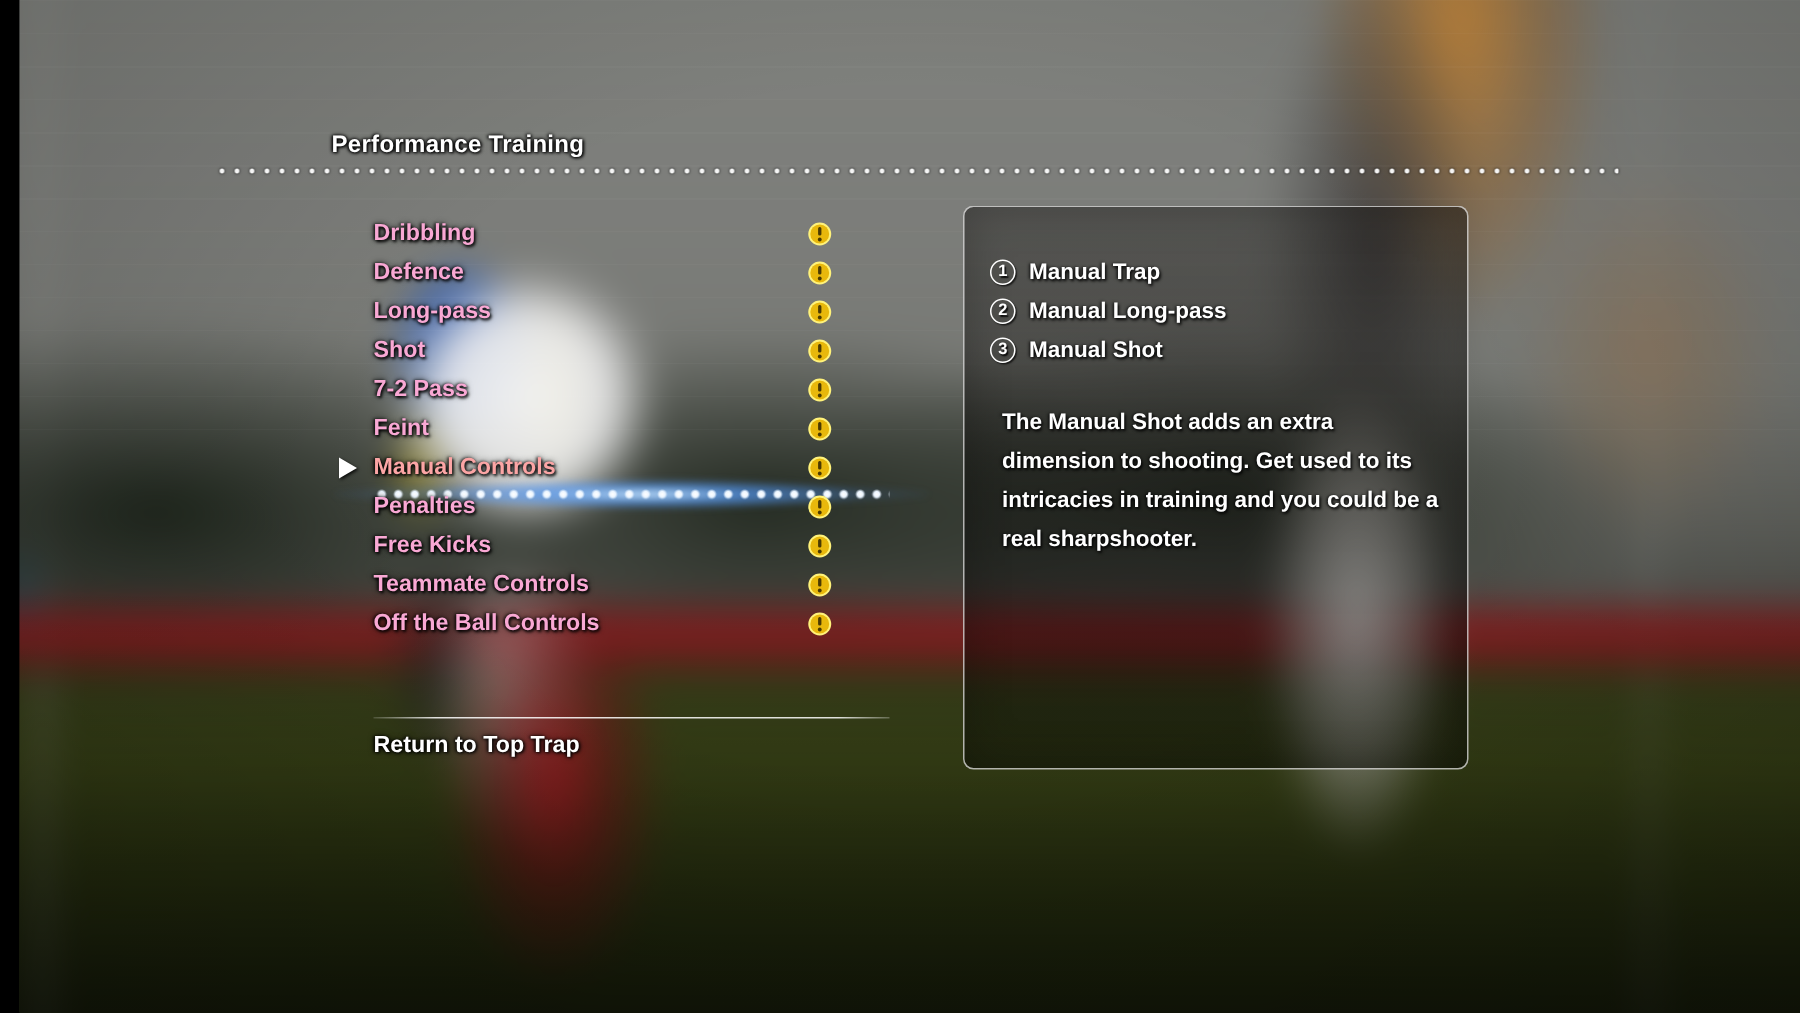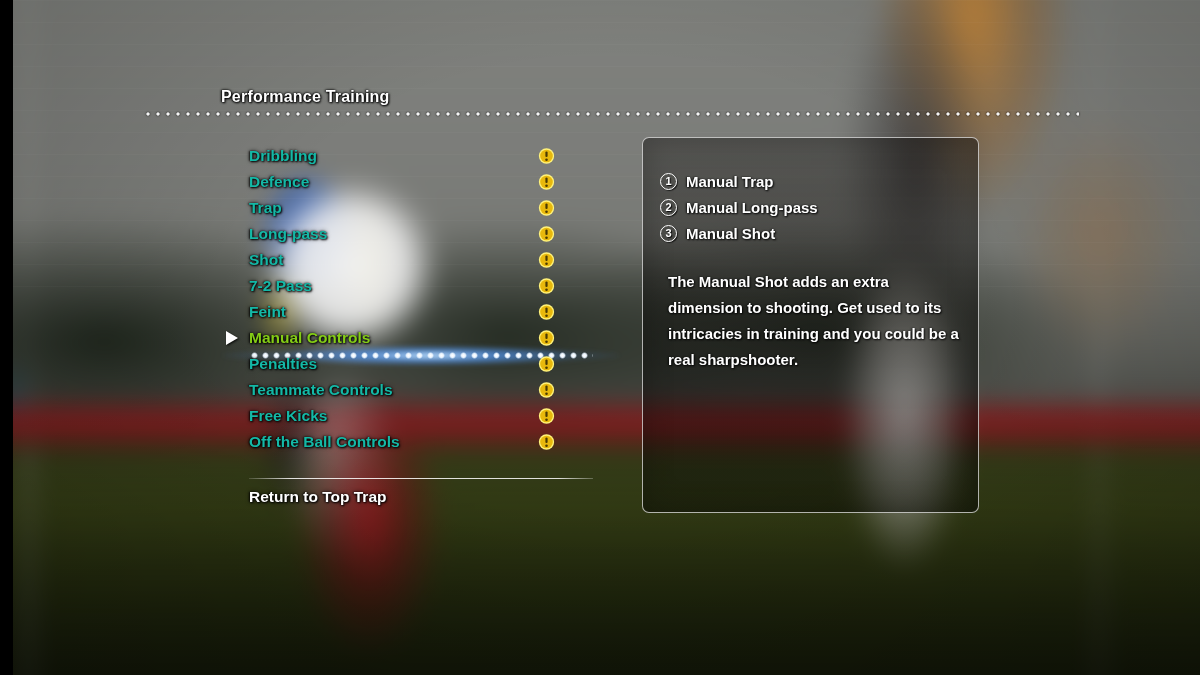--- a/index.html
+++ b/index.html
@@ -96,29 +96,29 @@
   .cursor-arrow {
     position:absolute; left:213px; top:50%;
     width:0; height:0; transform:translateY(-50%);
     border-left:12px solid #fff;
     border-top:7px solid transparent;
     border-bottom:7px solid transparent;
     filter:drop-shadow(1px 1px 1px rgba(0,0,0,.85));
   }
   .menu-label {
     position:absolute; left:236px; top:50%; transform:translateY(-50%);
-    font-size:15.5px; font-weight:bold; color:#14b8a6;
+    font-size:15.5px; font-weight:bold; color:#f9a8d4;
     white-space:nowrap;
     text-shadow:1px 1px 2px rgba(0,0,0,.95), -1px 0 2px rgba(0,0,0,.75), 0 0 4px rgba(0,0,0,.7);
   }
   .menu-icon {
     position:absolute; left:525px; top:50%; transform:translateY(-50%);
     width:17px; height:17px;
   }
-  .menu-row.selected .menu-label { color:#84cc16; }
+  .menu-row.selected .menu-label { color:#fca5a5; }
 
   
   .sel-underline {
     position:absolute; left:236px; top:27px;
     width:344px; height:7px;
     pointer-events:none;
   }
   .sel-underline .dots {
     position:absolute; inset:0;
     background-image:radial-gradient(circle closest-side, rgba(255,255,255,1) 0%, rgba(235,245,255,1) 55%, rgba(140,190,255,0) 100%);
@@ -205,29 +205,20 @@
       <div class="menu-row">
         <span class="menu-label">Defence</span>
         <span class="menu-icon"><svg viewBox="0 0 20 20" width="17" height="17">
             <circle cx="10" cy="10" r="9" fill="#fff27a"></circle>
             <circle cx="10" cy="10" r="7.4" fill="#e8b80c"></circle>
             <rect x="8.7" y="4.6" width="2.6" height="6.6" rx="1.2" fill="#4a3a02"></rect>
             <circle cx="10" cy="14.3" r="1.5" fill="#4a3a02"></circle>
           </svg></span>
       </div>
       <div class="menu-row">
-        <span class="menu-label">Trap</span>
-        <span class="menu-icon"><svg viewBox="0 0 20 20" width="17" height="17">
-            <circle cx="10" cy="10" r="9" fill="#fff27a"></circle>
-            <circle cx="10" cy="10" r="7.4" fill="#e8b80c"></circle>
-            <rect x="8.7" y="4.6" width="2.6" height="6.6" rx="1.2" fill="#4a3a02"></rect>
-            <circle cx="10" cy="14.3" r="1.5" fill="#4a3a02"></circle>
-          </svg></span>
-      </div>
-      <div class="menu-row">
         <span class="menu-label">Long-pass</span>
         <span class="menu-icon"><svg viewBox="0 0 20 20" width="17" height="17">
             <circle cx="10" cy="10" r="9" fill="#fff27a"></circle>
             <circle cx="10" cy="10" r="7.4" fill="#e8b80c"></circle>
             <rect x="8.7" y="4.6" width="2.6" height="6.6" rx="1.2" fill="#4a3a02"></rect>
             <circle cx="10" cy="14.3" r="1.5" fill="#4a3a02"></circle>
           </svg></span>
       </div>
       <div class="menu-row">
         <span class="menu-label">Shot</span>
@@ -273,30 +264,30 @@
       <div class="menu-row">
         <span class="menu-label">Penalties</span>
         <span class="menu-icon"><svg viewBox="0 0 20 20" width="17" height="17">
             <circle cx="10" cy="10" r="9" fill="#fff27a"></circle>
             <circle cx="10" cy="10" r="7.4" fill="#e8b80c"></circle>
             <rect x="8.7" y="4.6" width="2.6" height="6.6" rx="1.2" fill="#4a3a02"></rect>
             <circle cx="10" cy="14.3" r="1.5" fill="#4a3a02"></circle>
           </svg></span>
       </div>
       <div class="menu-row">
+        <span class="menu-label">Free Kicks</span>
+        <span class="menu-icon"><svg viewBox="0 0 20 20" width="17" height="17">
+            <circle cx="10" cy="10" r="9" fill="#fff27a"></circle>
+            <circle cx="10" cy="10" r="7.4" fill="#e8b80c"></circle>
+            <rect x="8.7" y="4.6" width="2.6" height="6.6" rx="1.2" fill="#4a3a02"></rect>
+            <circle cx="10" cy="14.3" r="1.5" fill="#4a3a02"></circle>
+          </svg></span>
+      </div>
+      <div class="menu-row">
         <span class="menu-label">Teammate Controls</span>
-        <span class="menu-icon"><svg viewBox="0 0 20 20" width="17" height="17">
-            <circle cx="10" cy="10" r="9" fill="#fff27a"></circle>
-            <circle cx="10" cy="10" r="7.4" fill="#e8b80c"></circle>
-            <rect x="8.7" y="4.6" width="2.6" height="6.6" rx="1.2" fill="#4a3a02"></rect>
-            <circle cx="10" cy="14.3" r="1.5" fill="#4a3a02"></circle>
-          </svg></span>
-      </div>
-      <div class="menu-row">
-        <span class="menu-label">Free Kicks</span>
         <span class="menu-icon"><svg viewBox="0 0 20 20" width="17" height="17">
             <circle cx="10" cy="10" r="9" fill="#fff27a"></circle>
             <circle cx="10" cy="10" r="7.4" fill="#e8b80c"></circle>
             <rect x="8.7" y="4.6" width="2.6" height="6.6" rx="1.2" fill="#4a3a02"></rect>
             <circle cx="10" cy="14.3" r="1.5" fill="#4a3a02"></circle>
           </svg></span>
       </div>
       <div class="menu-row">
         <span class="menu-label">Off the Ball Controls</span>
         <span class="menu-icon"><svg viewBox="0 0 20 20" width="17" height="17">

